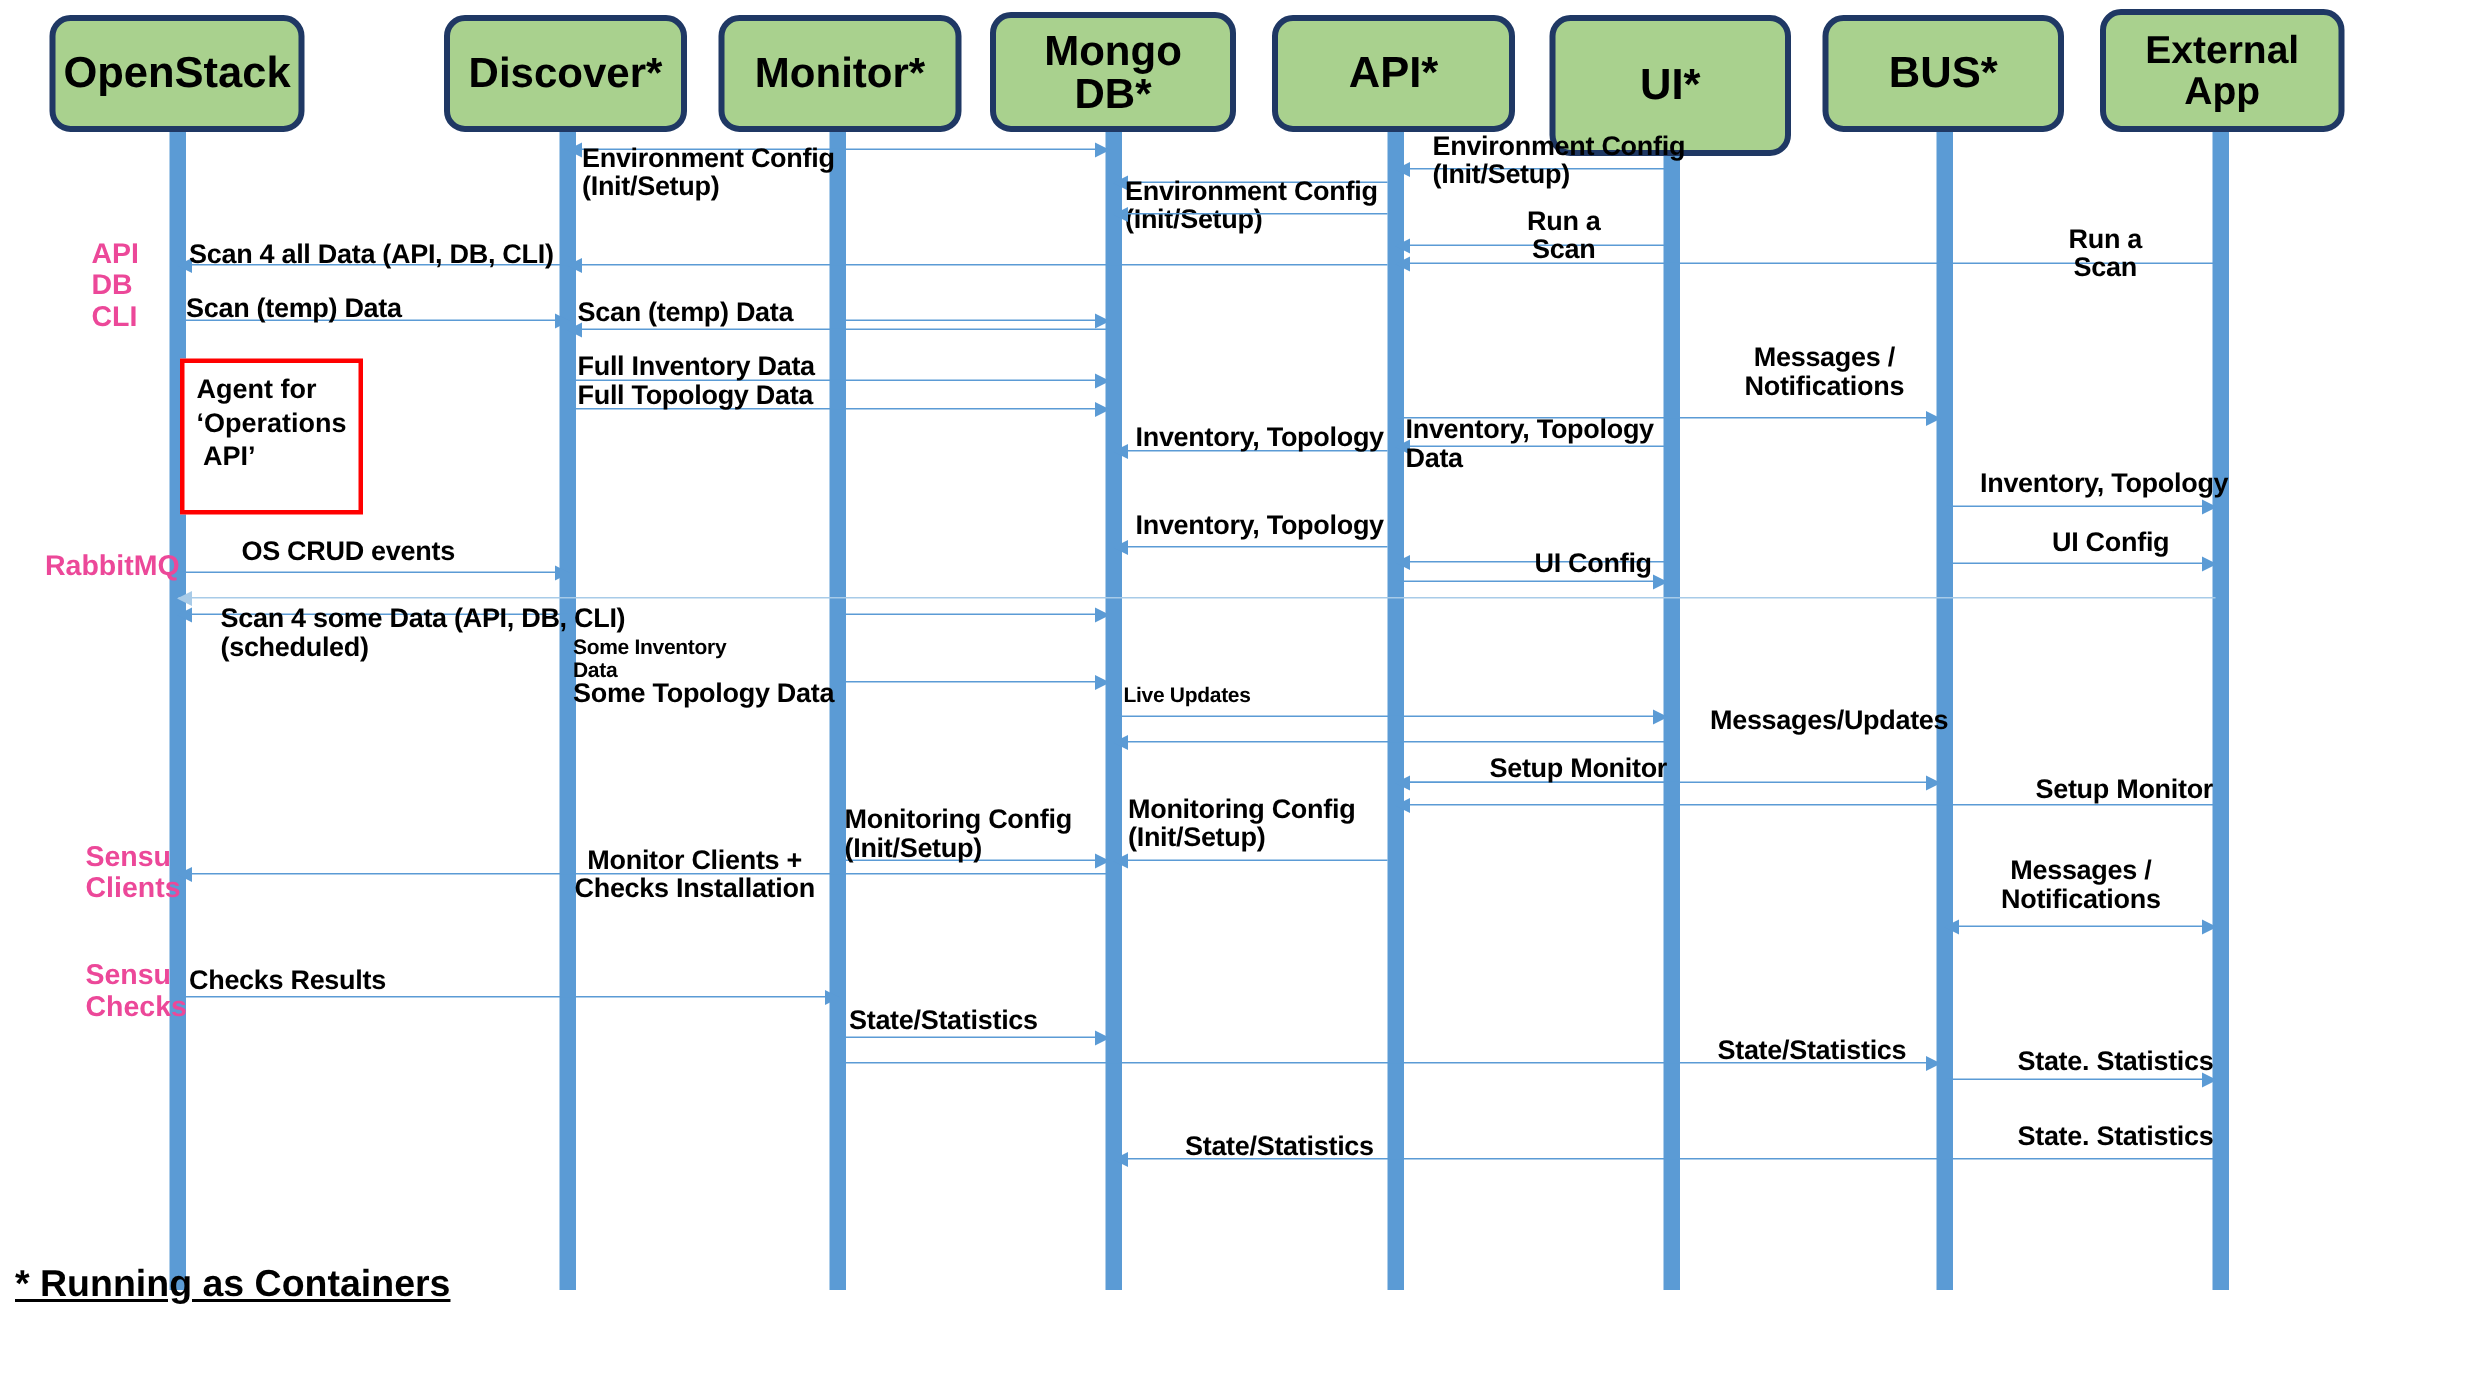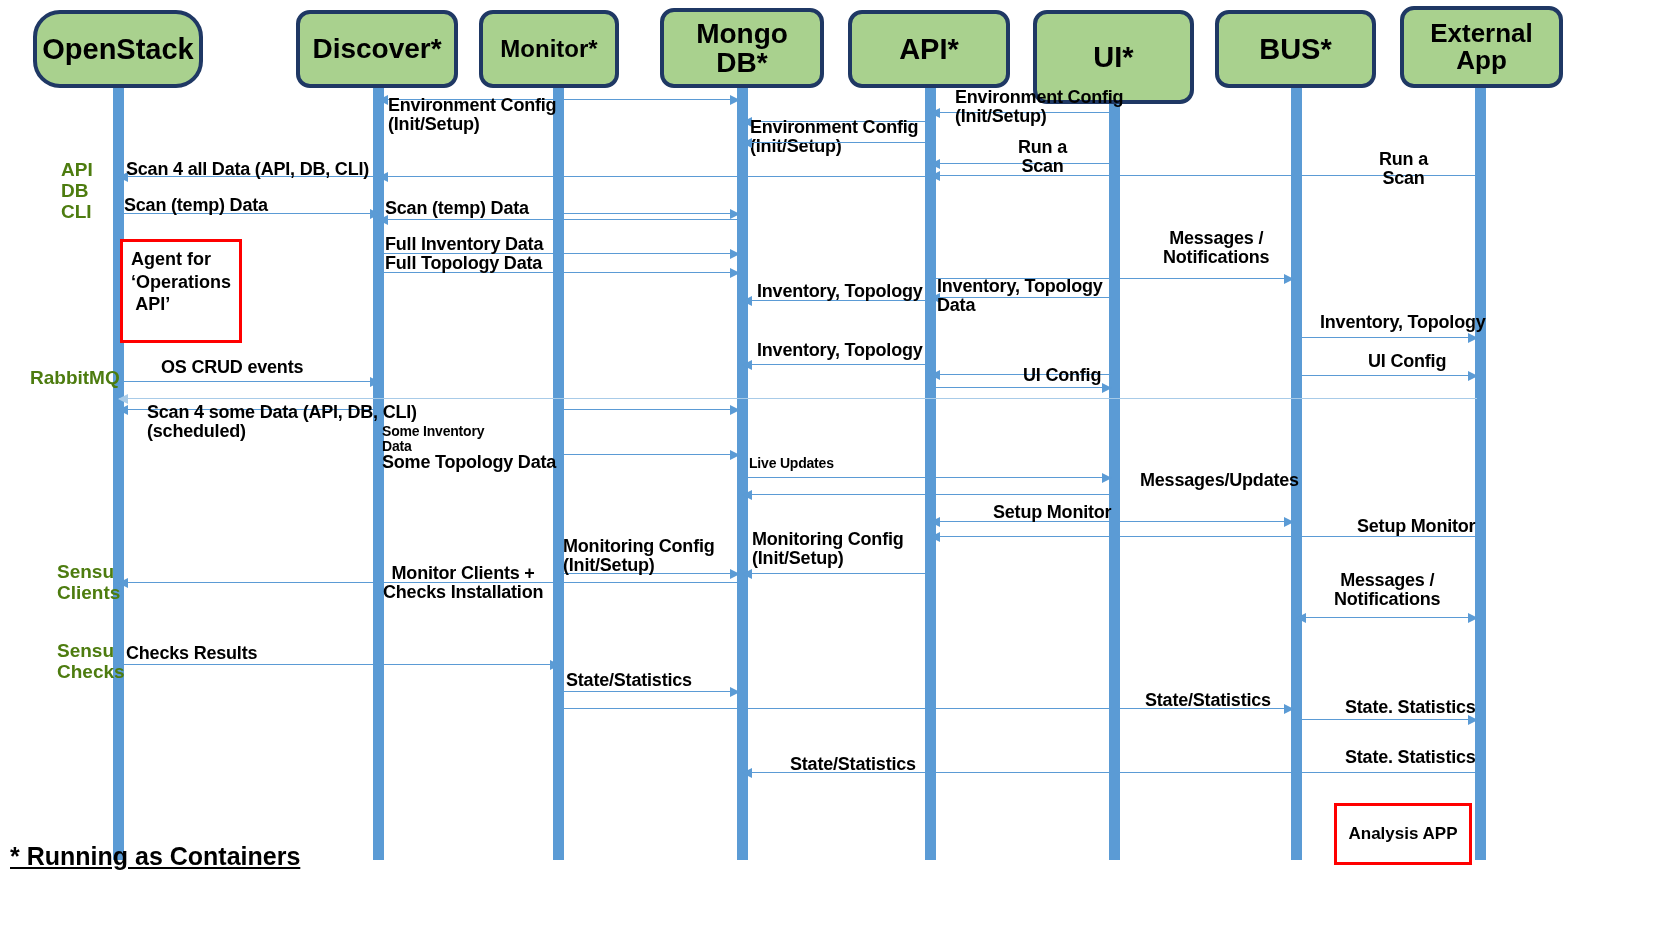--- a/index.html
+++ b/index.html
@@ -40,21 +40,21 @@
 
   .lbl{
     position:absolute;
     font-weight:bold;
     color:#000;
     line-height:1.06;
     white-space:pre;
     letter-spacing:-0.2px;
   }
   .side-lbl{
-    position:absolute;font-weight:bold;color:#4d7c0f;line-height:1.1;
+    position:absolute;font-weight:bold;color:#ec4899;line-height:1.1;
     white-space:pre;text-align:left;
   }
   .redbox{
     position:absolute;border:3px solid #ff0000;background:#fff;
     box-sizing:border-box;font-weight:bold;color:#000;line-height:1.25;
     padding:6px 8px;
   }
   .redbox.center{display:flex;align-items:center;justify-content:center;text-align:center;}
   .footer-note{
     position:absolute;font-weight:bold;color:#000;
@@ -68,27 +68,27 @@
 
   <div class="lifeline-bar" style="left:113px;top:86px;height:774px;"></div>
   <div class="lifeline-bar" style="left:373px;top:86px;height:774px;"></div>
   <div class="lifeline-bar" style="left:553px;top:86px;height:774px;"></div>
   <div class="lifeline-bar" style="left:737px;top:86px;height:774px;"></div>
   <div class="lifeline-bar" style="left:925px;top:86px;height:774px;"></div>
   <div class="lifeline-bar" style="left:1109px;top:86px;height:774px;"></div>
   <div class="lifeline-bar" style="left:1291px;top:86px;height:774px;"></div>
   <div class="lifeline-bar" style="left:1475px;top:86px;height:774px;"></div>
 
-  <div class="lifeline-box" style="left:33px;top:10px;width:170px;height:78px;font-size:29px;border-radius:27px;">
+  <div class="lifeline-box" style="left:33px;top:10px;width:170px;height:78px;font-size:29px;">
     <span>OpenStack</span>
   </div>
   <div class="lifeline-box" style="left:296px;top:10px;width:162px;height:78px;font-size:28px;">
     <span>Discover*</span>
   </div>
-  <div class="lifeline-box" style="left:479px;top:10px;width:140px;height:78px;font-size:24px;">
+  <div class="lifeline-box" style="left:479px;top:10px;width:162px;height:78px;font-size:28px;">
     <span>Monitor*</span>
   </div>
   <div class="lifeline-box" style="left:660px;top:8px;width:164px;height:80px;font-size:28px;white-space:pre;">
     <span>Mongo
 DB*</span>
   </div>
   <div class="lifeline-box" style="left:848px;top:10px;width:162px;height:78px;font-size:29px;">
     <span>API*</span>
   </div>
   <div class="lifeline-box" style="left:1033px;top:10px;width:161px;height:94px;font-size:29px;">
@@ -363,17 +363,16 @@
   <div class="msg" style="left:743px;top:772px;width:734px;">
     <div class="line"></div>
     <div class="head l"></div>
   </div>
   <div class="lbl" style="left:790px;top:755px;font-size:18px;">State/Statistics</div>
 
   <div class="redbox" style="left:120px;top:239px;width:122px;height:104px;font-size:18px;white-space:pre;">Agent for
 ‘Operations
  API’</div>
 
-  <div class="redbox center" style="left:1334px;top:803px;width:138px;height:62px;font-size:17px;">Analysis APP</div>
 
   <div class="footer-note" style="left:10px;top:842px;font-size:25px;">* Running as Containers</div>
 
 </div>
 
 </body></html>

